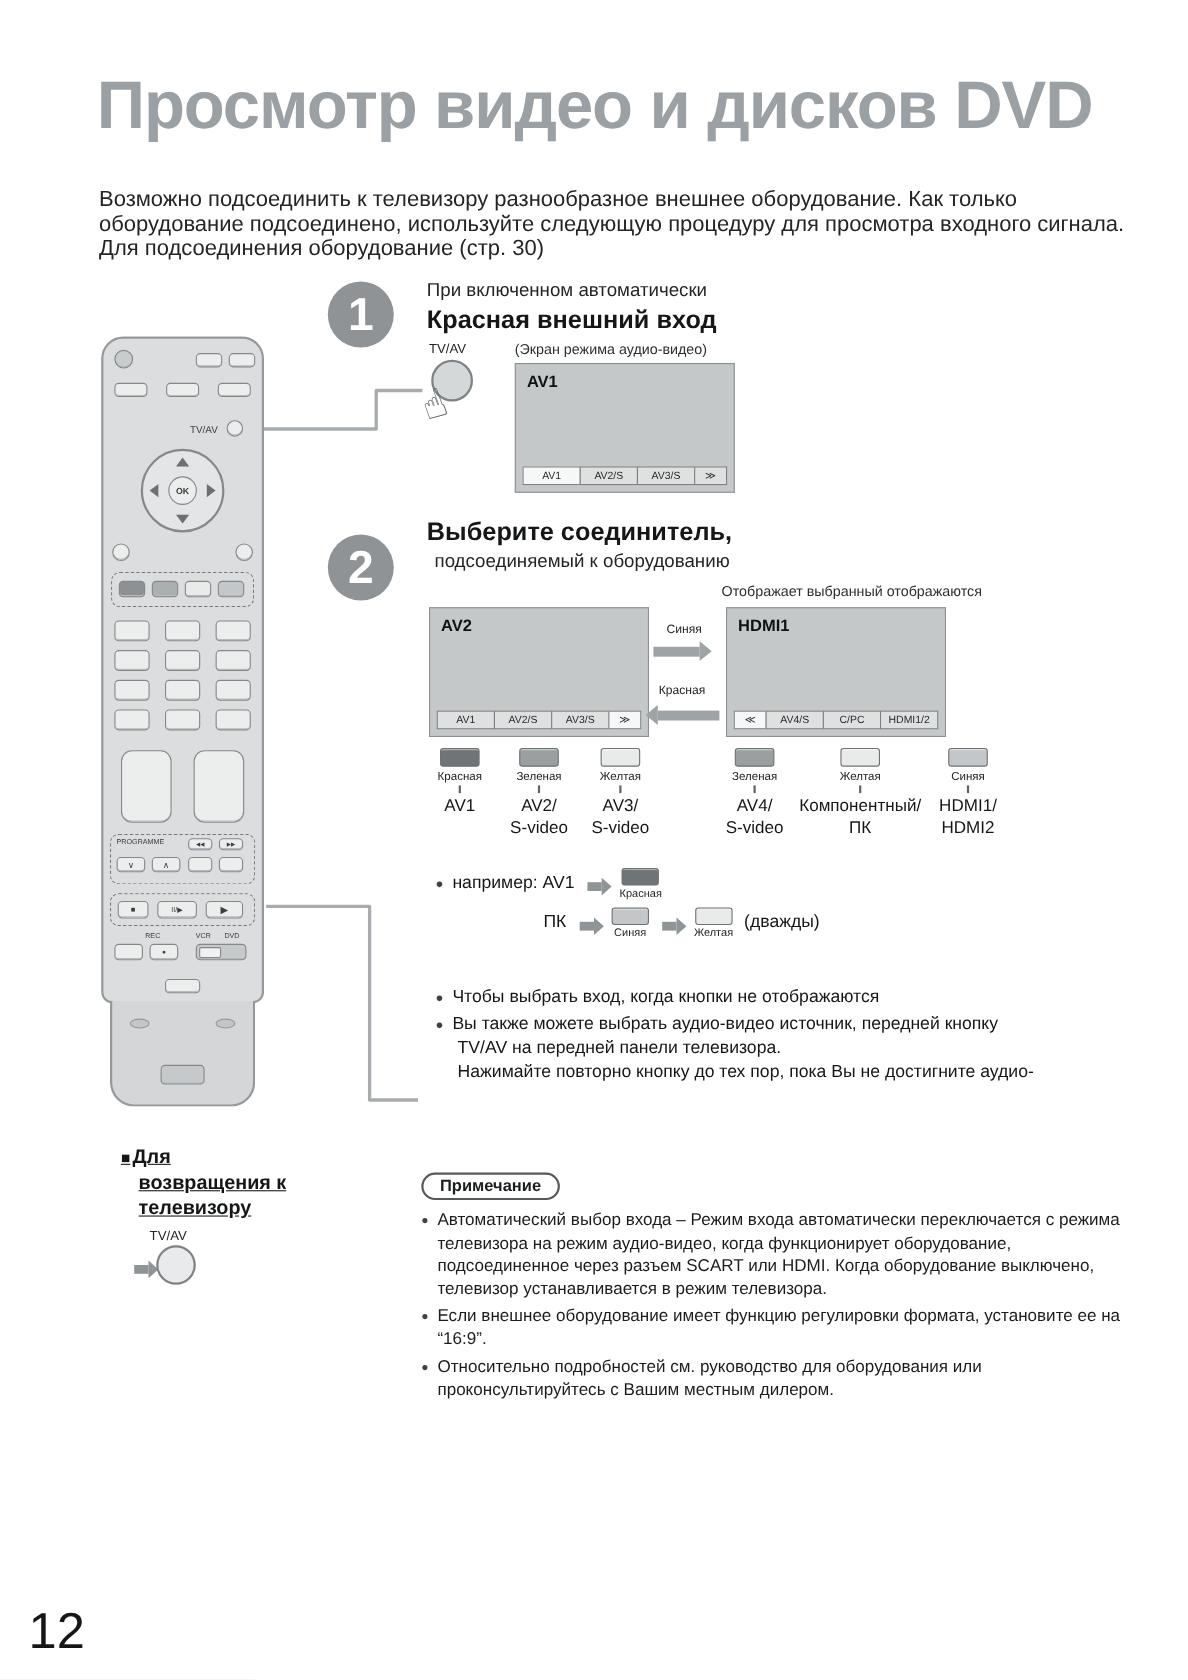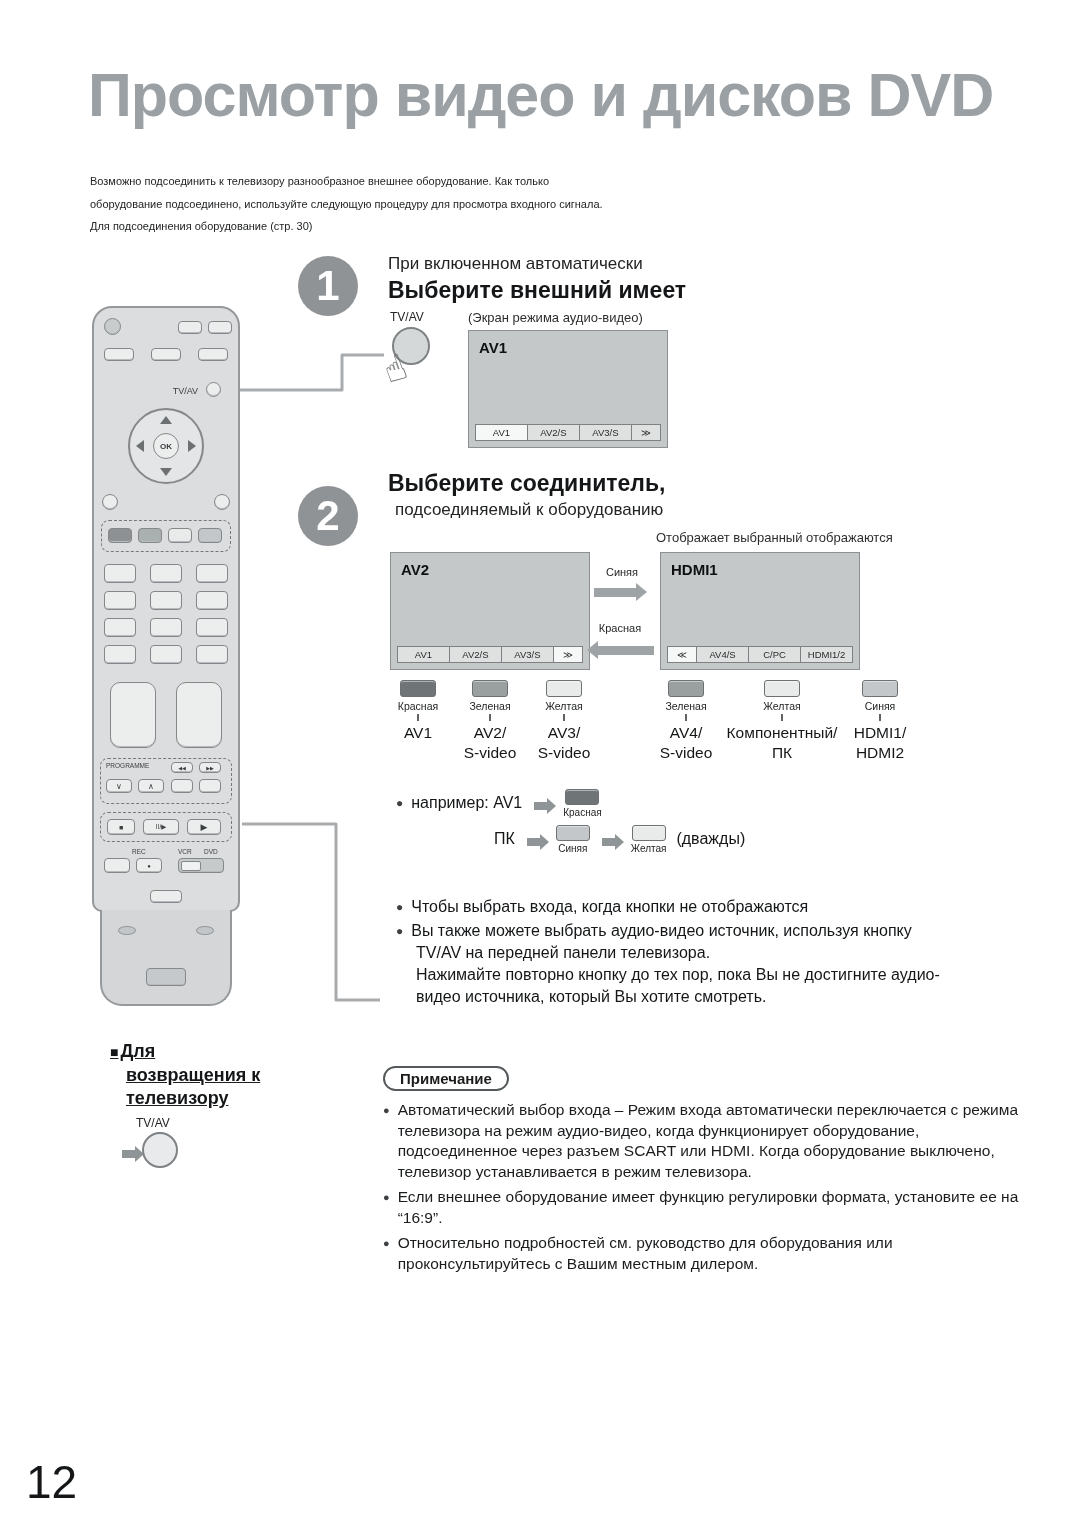--- a/index.html
+++ b/index.html
@@ -3,21 +3,21 @@
 <meta charset="utf-8">
 <style>
   * { margin:0; padding:0; box-sizing:border-box; }
   html,body { background:#e9e9e9; }
   .page { position:relative; width:1080px; height:1527px; margin:0 auto; background:#ffffff;
           font-family:"Liberation Sans","DejaVu Sans",sans-serif; color:#1c1e20; overflow:hidden; }
 
   
   .title { position:absolute; left:88px; top:60px; font-size:61px; font-weight:bold;
            letter-spacing:-1px; color:#9aa0a3; white-space:nowrap; }
-  .intro { position:absolute; left:90px; top:170px; font-size:11px; line-height:22.5px; color:#222426; }
+  .intro { position:absolute; left:90px; top:170px; font-size:20px; line-height:22.5px; color:#222426; }
 
   
   .connectors { position:absolute; left:0; top:0; pointer-events:none; }
 
   
   .step-circle { position:absolute; width:60px; height:60px; border-radius:50%; background:#8f9396;
                  color:#ffffff; font-size:42px; font-weight:bold; display:flex; align-items:center; justify-content:center; }
   .lead  { position:absolute; font-size:17px; color:#222426; }
   .h2    { position:absolute; font-size:23px; font-weight:bold; color:#141618; }
   .small-label { position:absolute; font-size:12px; color:#232527; }
@@ -227,21 +227,21 @@
 
     <div class="oval" style="left:26px;top:620px;"></div>
     <div class="oval" style="left:104px;top:620px;"></div>
     <div class="rb" style="left:54px;top:662px;width:40px;height:18px;background:#c6c9cb;"></div>
   </div>
 
   <div class="step-circle" style="left:298px;top:256px;">
       <span>1</span>
     </div>
   <div class="lead" style="left:388px;top:254px;">При включенном автоматически</div>
-  <div class="h2" style="left:388px;top:277px;">Выберите внешний имеет</div>
+  <div class="h2" style="left:388px;top:277px;">Красная внешний вход</div>
 
   <div class="small-label" style="left:390px;top:310px;">TV/AV</div>
   <div class="press-circle" style="left:392px;top:327px;"></div>
   <div class="press-hand" style="left:384px;top:348px;">☝</div>
 
   <div class="caption" style="left:468px;top:310px;">(Экран режима аудио-видео)</div>
   <div class="screen" style="left:468px;top:330px;">
     <div class="screen-title">AV1</div>
     <div class="screen-tabs">
       <div class="tab hl">AV1</div>
@@ -346,28 +346,27 @@
     <span class="fat-arrow"></span>
     <span class="btn-stack">
       <span class="cbtn" style="background-color: rgb(233, 235, 234);"></span>
       <span class="mini-label">Желтая</span>
     </span>
     <span style="margin-left:10px;line-height:20px;">(дважды)</span>
   </div>
 
   <div class="flow" style="left:396px;top:896px;width:660px;">
     <div class="b-line">
-        <span>Чтобы выбрать входа, когда кнопки не отображаются</span>
+        <span>Чтобы выбрать вход, когда кнопки не отображаются</span>
       </div>
     <div class="b-line" style="margin-top:2px;">
-        <span>Вы также можете выбрать аудио-видео источник, используя кнопку</span>
+        <span>Вы также можете выбрать аудио-видео источник, передней кнопку</span>
       </div>
     <div class="b-cont">TV/AV на передней панели телевизора.</div>
     <div class="b-cont">Нажимайте повторно кнопку до тех пор, пока Вы не достигните аудио-</div>
-    <div class="b-cont">видео источника, который Вы хотите смотреть.</div>
   </div>
 
   <div class="flow" style="left:110px;top:1040px;width:240px;text-decoration:underline;">
     <div class="ret-line first">Для</div>
     <div class="ret-line indent">возвращения к</div>
     <div class="ret-line indent">телевизору</div>
     <div class="small-label" style="left:26px;top:76px;">TV/AV</div>
   </div>
   <span class="fat-arrow" style="position:absolute;left:110px;top:1144px;"></span>
   <div class="ret-circle" style="left:142px;top:1132px;"></div>

